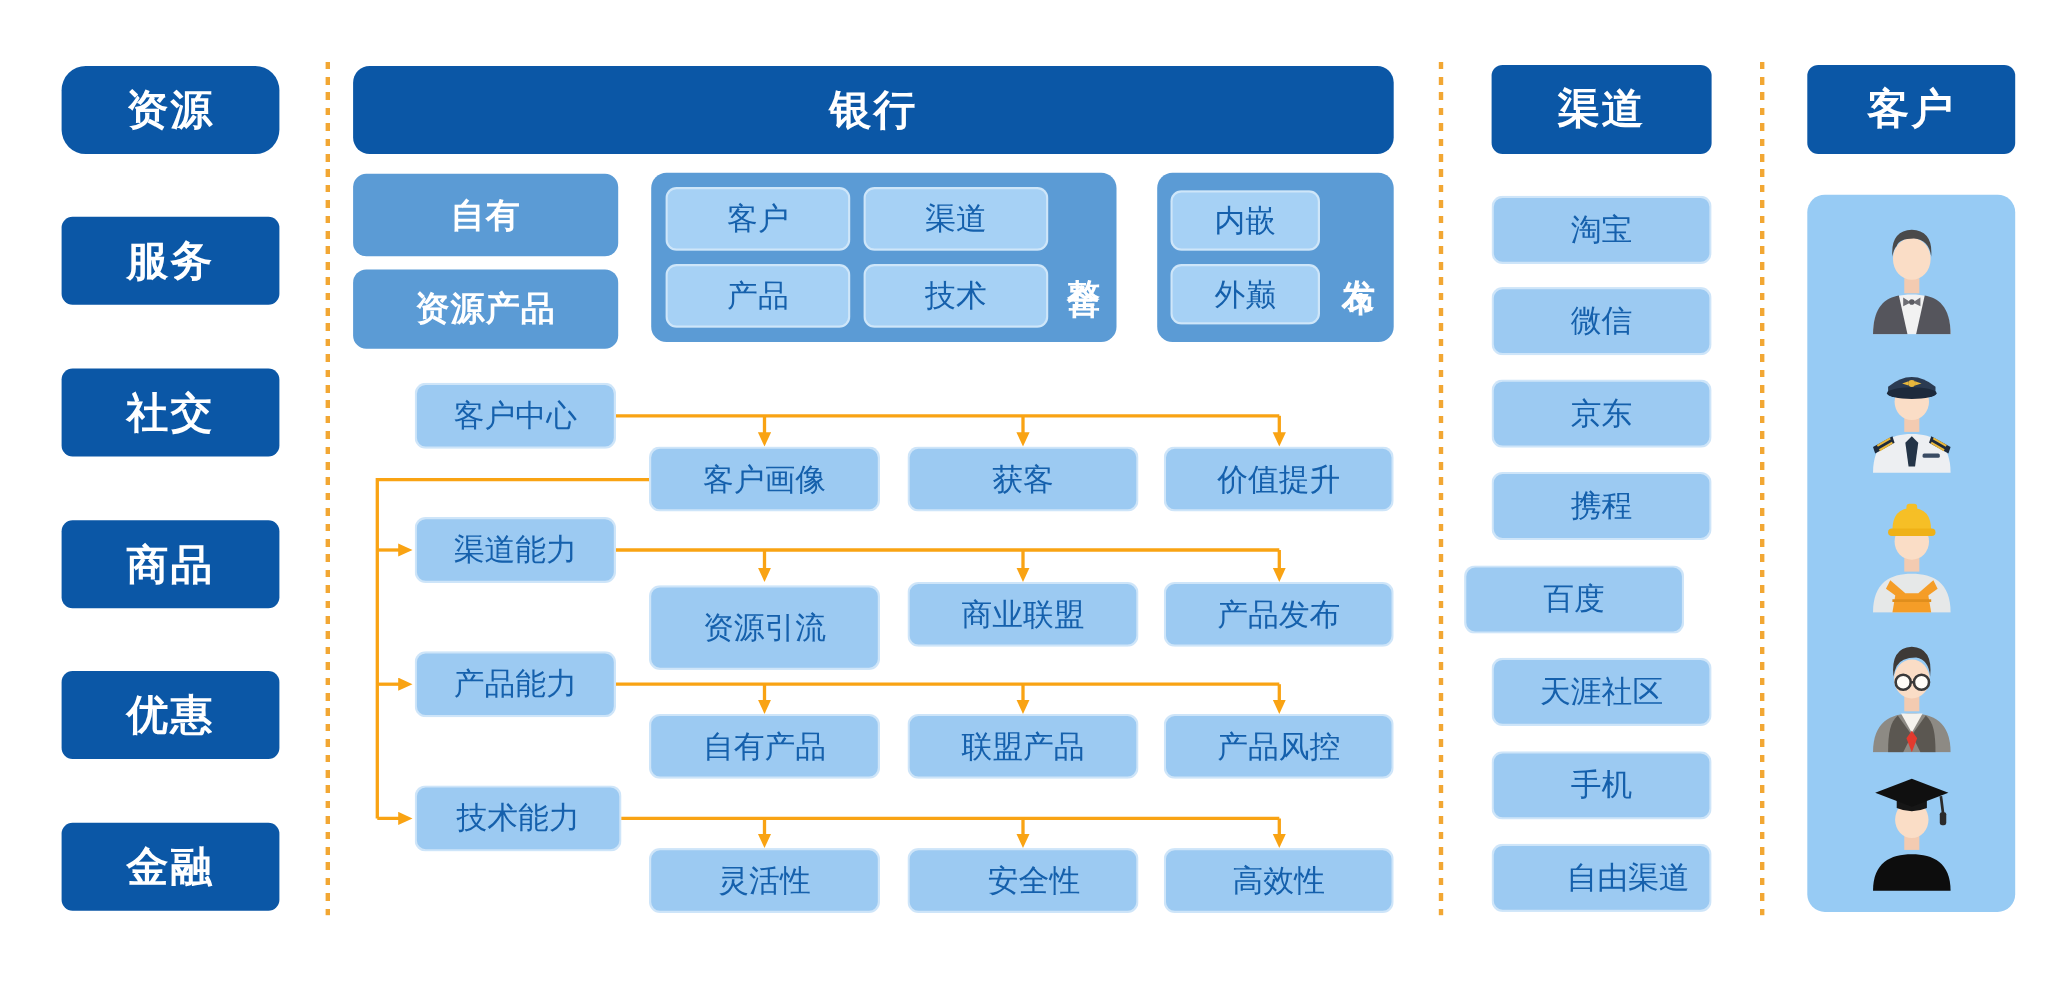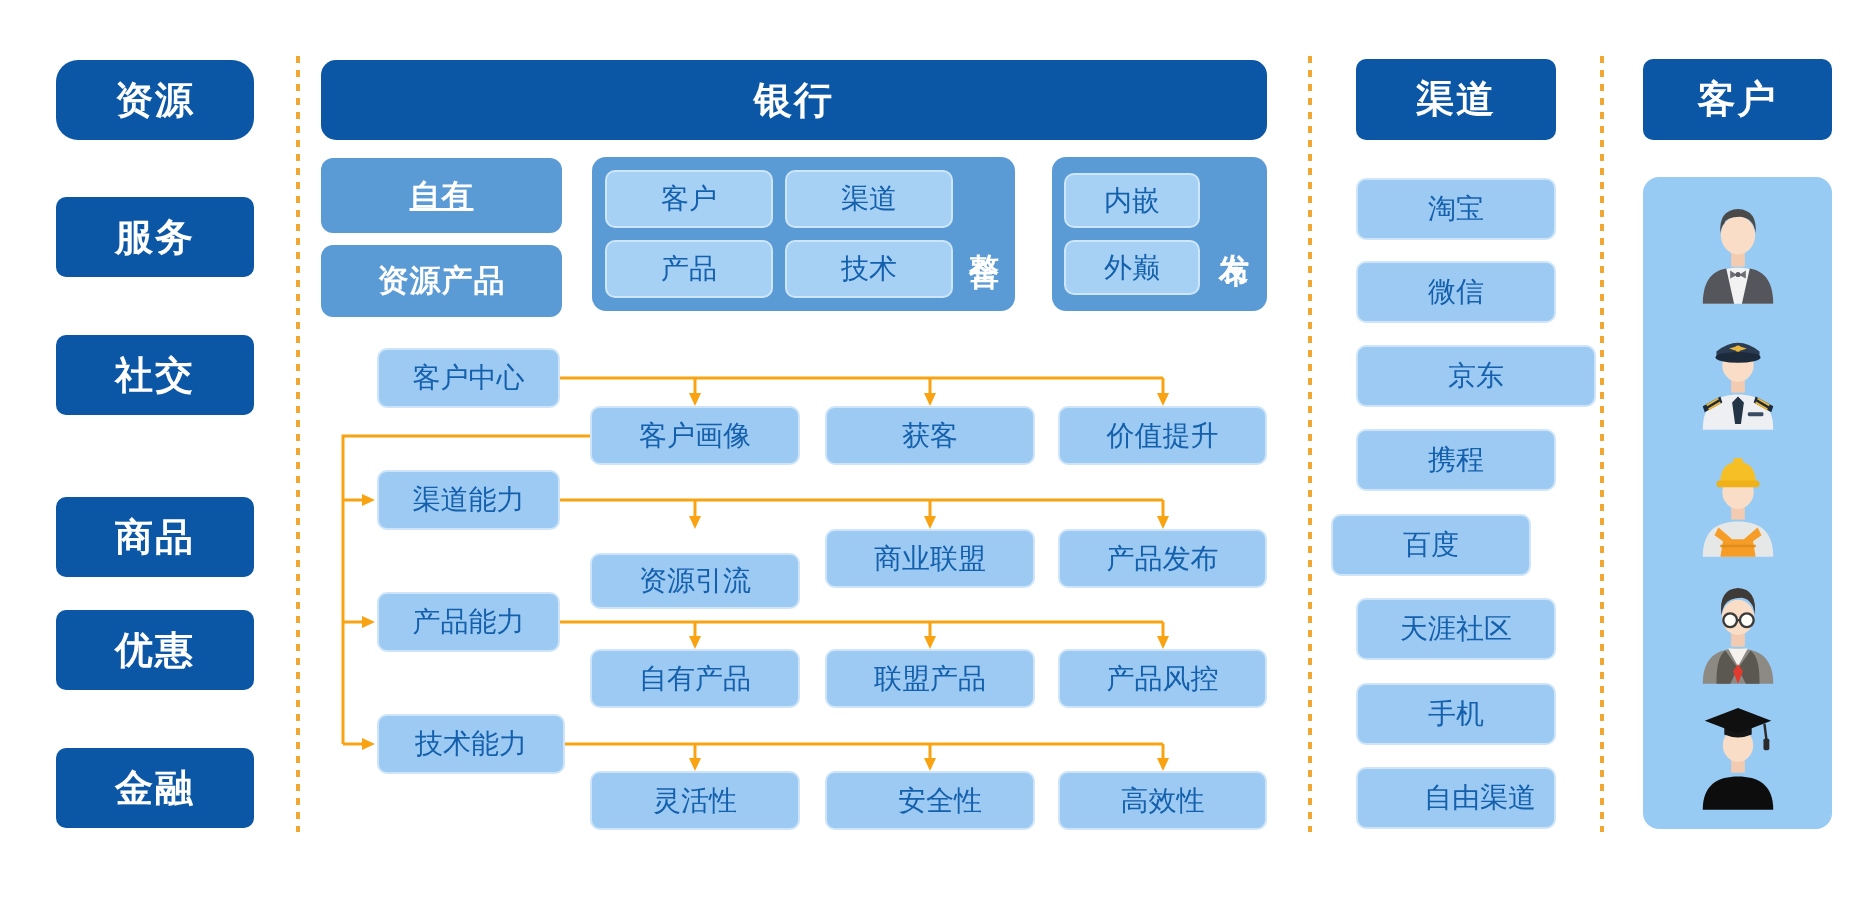--- a/index.html
+++ b/index.html
@@ -32,31 +32,31 @@
   .avatar{width:94px;height:108px;flex:0 0 auto;}
 </style>
 </head>
 <body>
 
 <div class="canvas">
 
   <div class="abs pill-dark" style="left:56px;top:60px;width:198px;height:80px;border-radius:22px;">资源</div>
   <div class="abs pill-dark" style="left:56px;top:197px;width:198px;height:80px;">服务</div>
   <div class="abs pill-dark" style="left:56px;top:335px;width:198px;height:80px;">社交</div>
-  <div class="abs pill-dark" style="left:56px;top:473px;width:198px;height:80px;margin-top:24px;">商品</div>
+  <div class="abs pill-dark" style="left:56px;top:473px;width:198px;height:80px;">商品</div>
   <div class="abs pill-dark" style="left:56px;top:610px;width:198px;height:80px;">优惠</div>
   <div class="abs pill-dark" style="left:56px;top:748px;width:198px;height:80px;">金融</div>
 
   <div class="vdash" style="left:296px;"></div>
   <div class="vdash" style="left:1308px;"></div>
   <div class="vdash" style="left:1600px;"></div>
 
   <div class="abs pill-dark" style="left:321px;top:60px;width:946px;height:80px;border-radius:15px;">银行</div>
 
-  <div class="abs box-mid" style="left:321px;top:158px;width:241px;height:75px;text-decoration:underline;">自有</div>
+  <div class="abs box-mid" style="left:321px;top:158px;width:241px;height:75px;">自有</div>
   <div class="abs box-mid" style="left:321px;top:245px;width:241px;height:72px;">资源产品</div>
 
   <div class="abs group" style="left:592px;top:157px;width:423px;height:154px;">
     <div style="position:absolute;left:13px;top:13px;width:348px;height:128px;display:grid;grid-template-columns:1fr 1fr;grid-template-rows:1fr 1fr;gap:12px;">
       <div class="cell-light">客户</div>
       <div class="cell-light">渠道</div>
       <div class="cell-light">产品</div>
       <div class="cell-light">技术</div>
     </div>
     <div class="abs" style="left:361px;top:0;width:62px;height:154px;">
@@ -112,36 +112,36 @@
 
   <div class="abs box-light" style="left:377px;top:348px;width:183px;height:60px;">客户中心</div>
   <div class="abs box-light" style="left:377px;top:470px;width:183px;height:60px;">渠道能力</div>
   <div class="abs box-light" style="left:377px;top:592px;width:183px;height:60px;">产品能力</div>
   <div class="abs box-light" style="left:377px;top:714px;width:188px;height:60px;">技术能力</div>
 
   <div class="abs box-light" style="left:590px;top:406px;width:210px;height:59px;">客户画像</div>
   <div class="abs box-light" style="left:825px;top:406px;width:210px;height:59px;">获客</div>
   <div class="abs box-light" style="left:1058px;top:406px;width:209px;height:59px;">价值提升</div>
 
-  <div class="abs box-light" style="left:590px;top:553px;width:210px;height:56px;">资源引流</div>
+  <div class="abs box-light" style="left:590px;top:532px;width:210px;height:77px;">资源引流</div>
   <div class="abs box-light" style="left:825px;top:529px;width:210px;height:59px;">商业联盟</div>
   <div class="abs box-light" style="left:1058px;top:529px;width:209px;height:59px;">产品发布</div>
 
   <div class="abs box-light" style="left:590px;top:649px;width:210px;height:59px;">自有产品</div>
   <div class="abs box-light" style="left:825px;top:649px;width:210px;height:59px;">联盟产品</div>
   <div class="abs box-light" style="left:1058px;top:649px;width:209px;height:59px;">产品风控</div>
 
   <div class="abs box-light" style="left:590px;top:771px;width:210px;height:59px;">灵活性</div>
   <div class="abs box-light" style="left:825px;top:771px;width:210px;height:59px;padding-left:20px;">安全性</div>
   <div class="abs box-light" style="left:1058px;top:771px;width:209px;height:59px;">高效性</div>
 
   <div class="abs pill-dark" style="left:1356px;top:59px;width:200px;height:81px;">渠道</div>
   <div class="abs box-light" style="left:1356px;top:178px;width:200px;height:62px;">淘宝</div>
   <div class="abs box-light" style="left:1356px;top:261px;width:200px;height:62px;">微信</div>
-  <div class="abs box-light" style="left:1356px;top:345px;width:240px;height:62px;">京东</div>
+  <div class="abs box-light" style="left:1356px;top:345px;width:200px;height:62px;">京东</div>
   <div class="abs box-light" style="left:1356px;top:429px;width:200px;height:62px;">携程</div>
   <div class="abs box-light" style="left:1331px;top:514px;width:200px;height:62px;">百度</div>
   <div class="abs box-light" style="left:1356px;top:598px;width:200px;height:62px;">天涯社区</div>
   <div class="abs box-light" style="left:1356px;top:683px;width:200px;height:62px;">手机</div>
   <div class="abs box-light" style="left:1356px;top:767px;width:200px;height:62px;padding-left:48px;">自由渠道</div>
 
   <div class="abs pill-dark" style="left:1643px;top:59px;width:189px;height:81px;">客户</div>
   <div class="abs panel" style="left:1643px;top:177px;width:189px;height:652px;">
 
     <svg class="avatar" viewBox="0 0 96 110">

